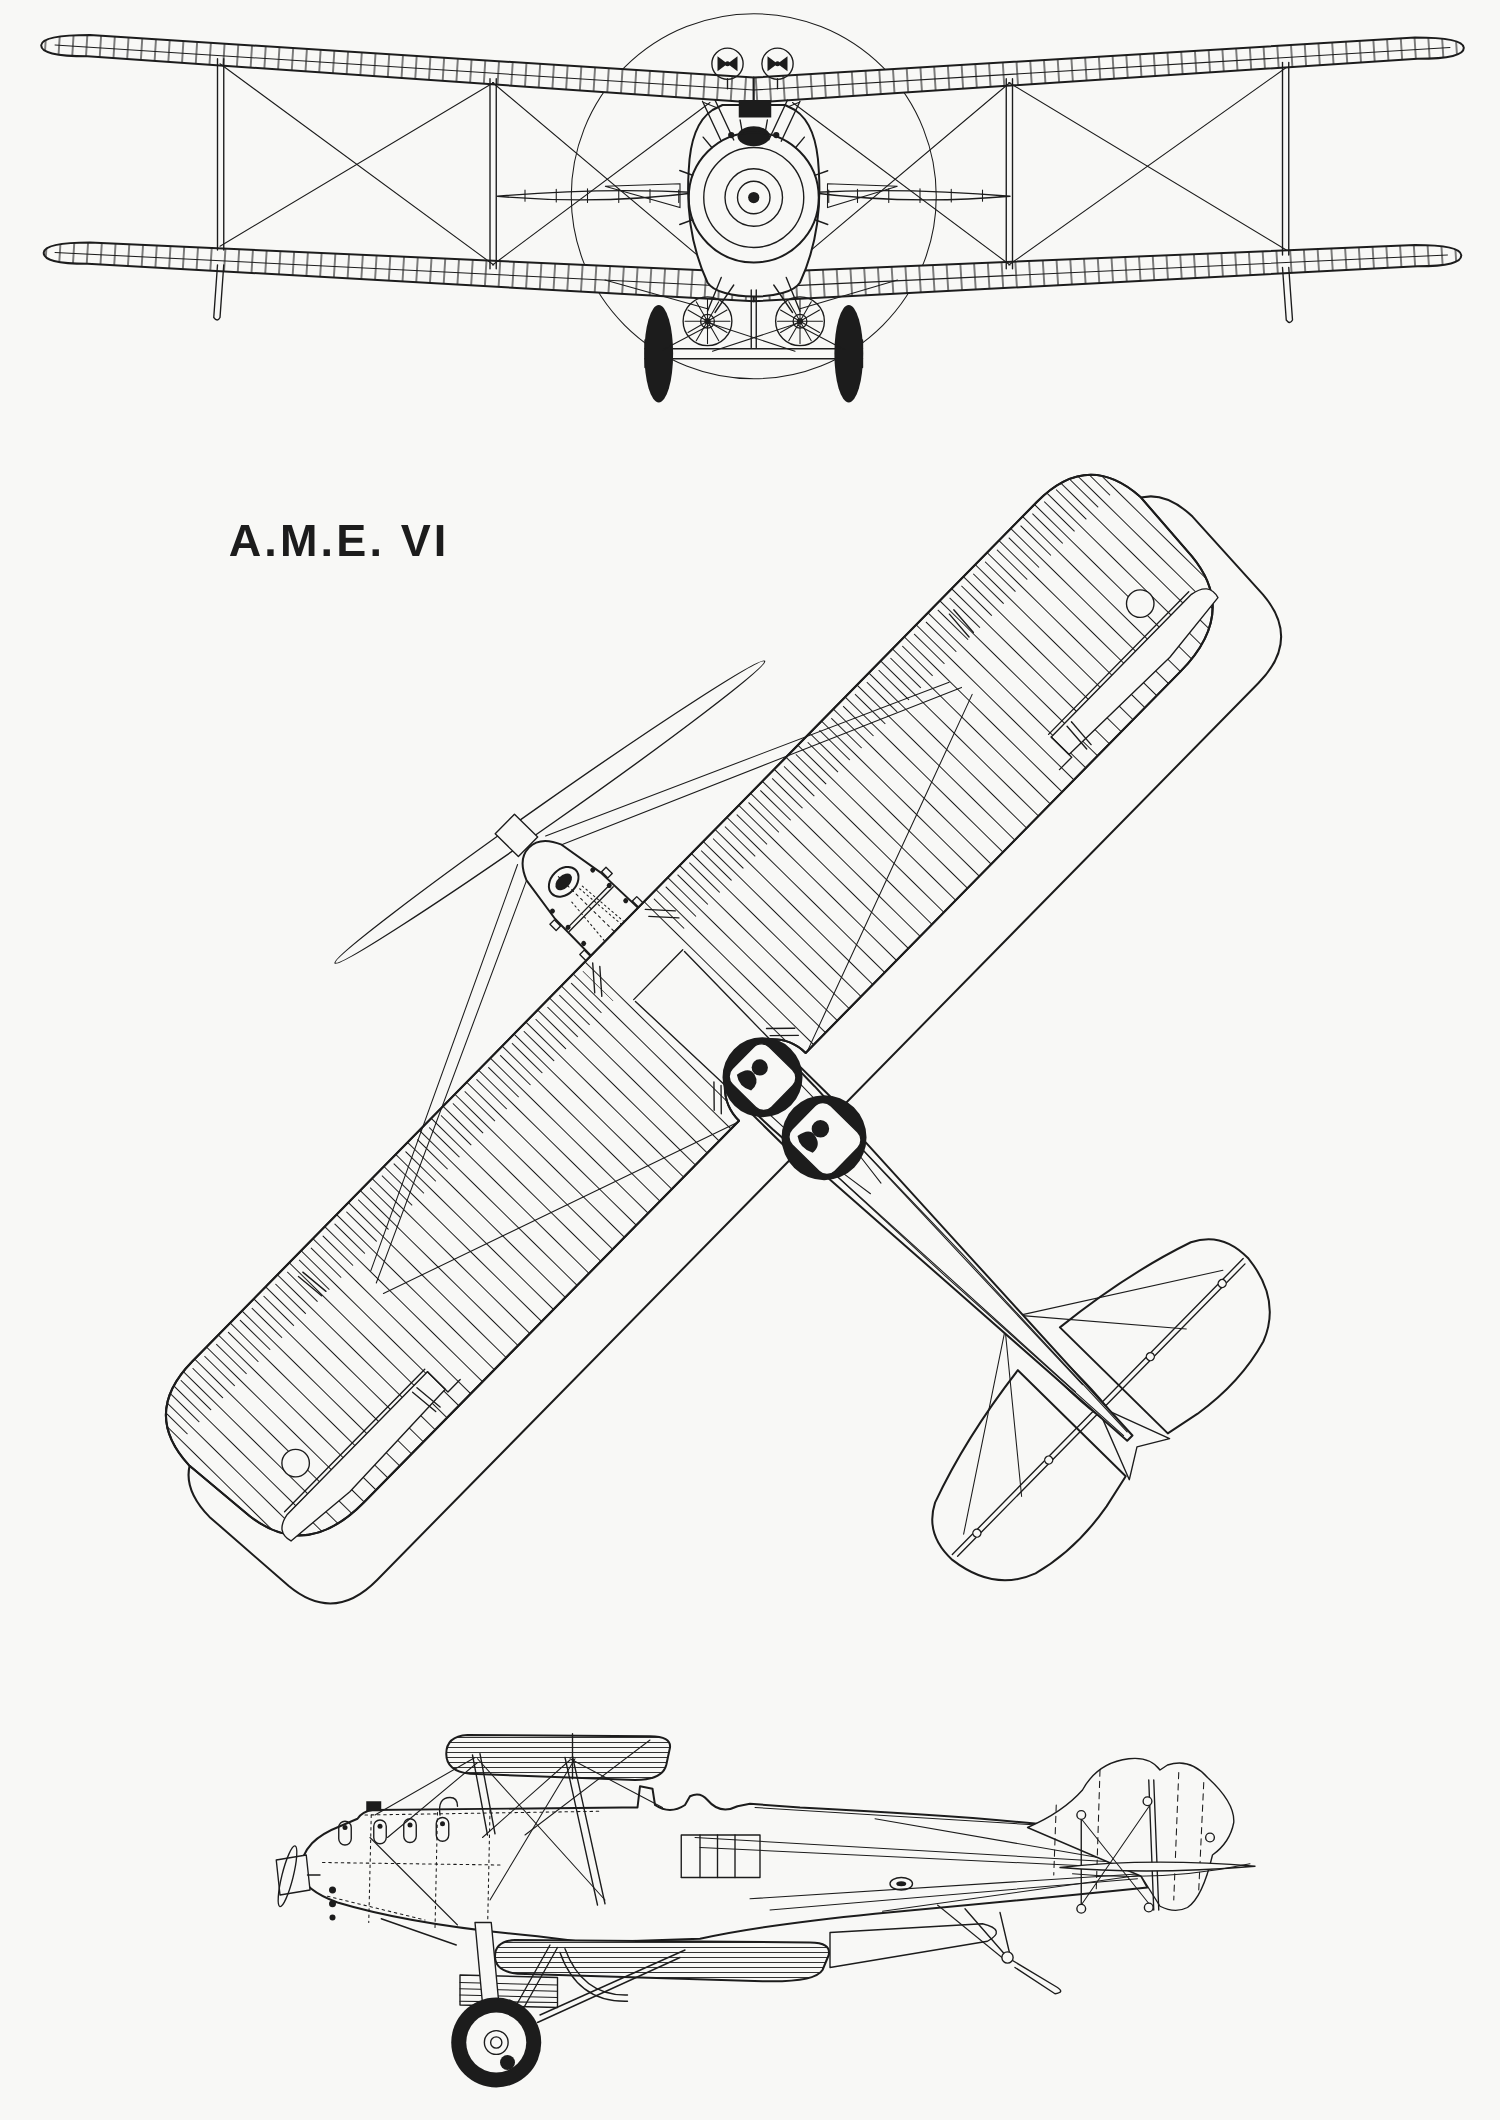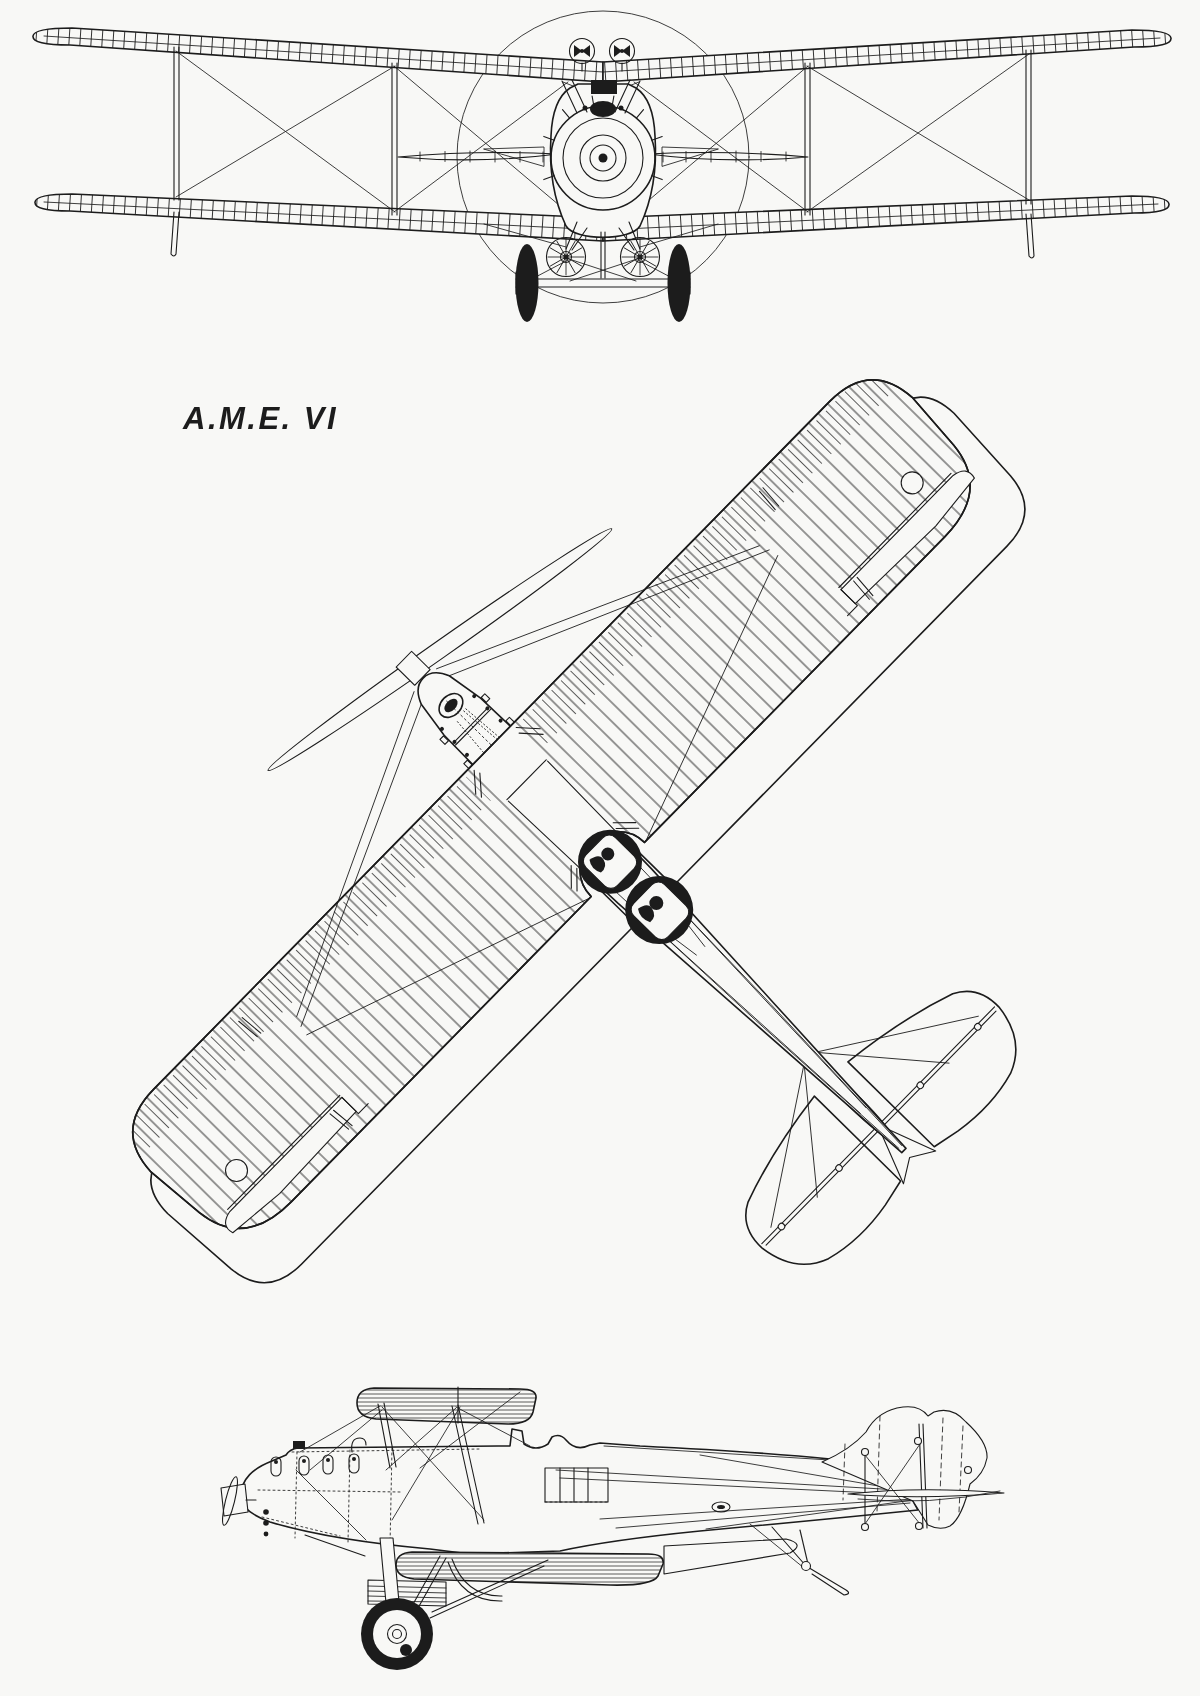--- a/index.html
+++ b/index.html
@@ -1,20 +1,20 @@
 <!DOCTYPE html>
 <html style="--ink: #1c1c1c; --paper: #f8f8f6;"><head>
 <meta charset="utf-8">
 <style>
   :root{ --ink:#1c1c1c; --paper:#f8f8f6; }
   html,body{margin:0;padding:0;background:#ffffff;}
   .page{position:relative;width:1200px;height:1696px;background:var(--paper);overflow:hidden;}
   .page svg{position:absolute;left:0;top:0;}
-  .title{position:absolute;left:183px;top:401px;font-family:"Liberation Sans",sans-serif;
-         font-weight:700;font-size:31px;letter-spacing:2.5px;color:var(--ink);white-space:nowrap;font-style:italic;}
+  .title{position:absolute;left:183px;top:412px;font-family:"Liberation Sans",sans-serif;
+         font-weight:700;font-size:36px;letter-spacing:2.5px;color:var(--ink);white-space:nowrap;}
   
   .s  {stroke:var(--ink);fill:none;stroke-width:1.6;stroke-linecap:round;stroke-linejoin:round;}
   .s1 {stroke:var(--ink);fill:none;stroke-width:1.1;stroke-linecap:round;stroke-linejoin:round;}
   .w  {stroke:var(--ink);fill:none;stroke-width:.85;stroke-linecap:round;}
   .f  {fill:var(--paper);stroke:var(--ink);stroke-width:1.6;stroke-linejoin:round;}
   .f1 {fill:var(--paper);stroke:var(--ink);stroke-width:1.1;stroke-linejoin:round;}
   .k  {fill:var(--ink);stroke:none;}
   .d  {stroke-dasharray:2 3;}
   .dd {stroke-dasharray:1.3 2.6;}
   .dr {stroke-dasharray:5 4;}

